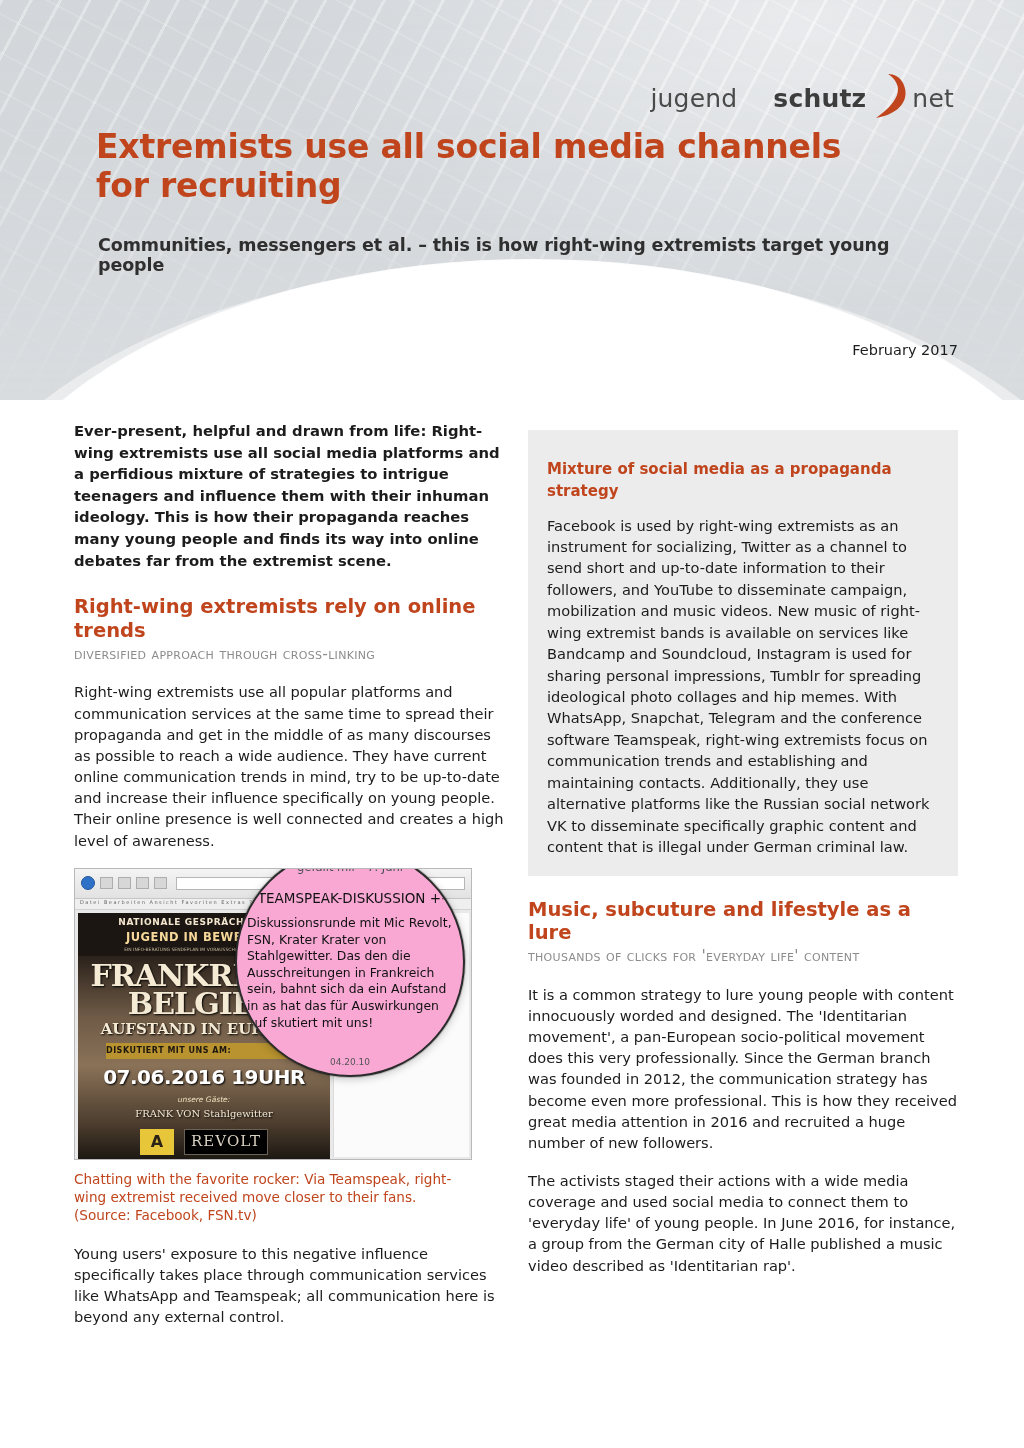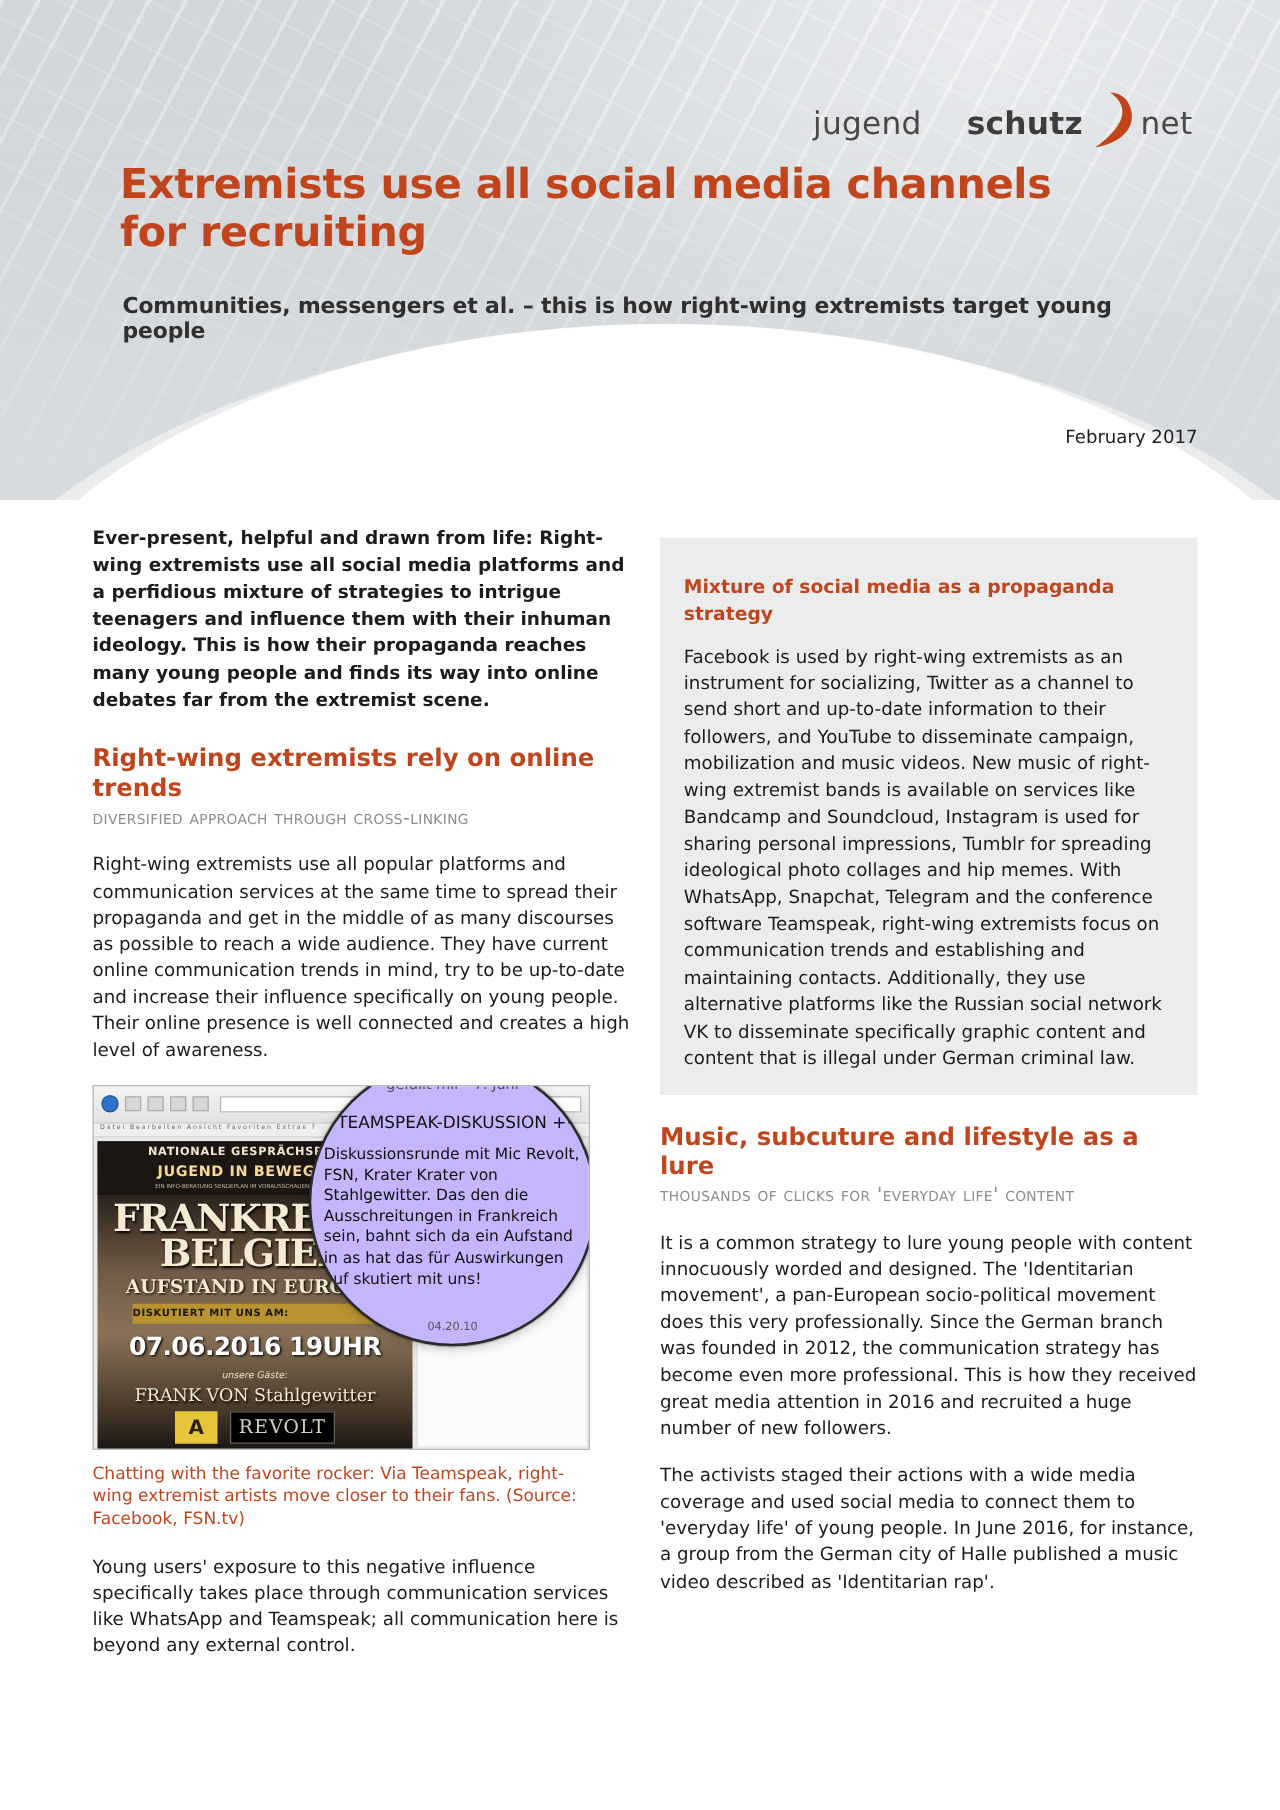--- a/index.html
+++ b/index.html
@@ -250,21 +250,21 @@
   .poster-guests {
     text-align: center;
     font-size: 7.5px;
     color: #f0e0bd;
     margin-top: 3px;
     font-style: italic;
   }
   .poster-band2 {
     text-align: center;
     font-family: "DejaVu Serif", serif;
-    font-size: 14px;
+    font-size: 10px;
     color: #f2e7d1;
     margin-top: 1px;
     text-shadow: 1px 1px 2px #000;
   }
   .poster-logos {
     position: absolute;
     bottom: 4px; left: 0; right: 0;
     display: flex; align-items: center; justify-content: center; gap: 10px;
   }
   .poster-logo-y {
@@ -289,25 +289,25 @@
   }
   .fb-line { height: 4px; background: #e4e4e4; margin-bottom: 4px; border-radius: 1px;}
   .fb-comment { display: flex; gap: 3px; margin-top: 6px; }
   .fb-av { width: 14px; height: 14px; background: #c9ccd1; flex: 0 0 14px; }
   .fb-ctext { font-size: 5.5px; line-height: 1.35; color: #333; }
   .fb-ctext b { color: #365899; }
   .fb-time { color: #90949c; font-size: 5px; }
 
   .magnifier {
     position: absolute;
-    left: 172px; top: -22px;
+    left: 160px; top: -22px;
     width: 230px; height: 230px;
     border-radius: 50%;
     border: 2px solid #2a2a2a;
-    background: #c4b5fd;
+    background: #f9a8d4;
     overflow: hidden;
     box-shadow: 0 0 0 1px rgba(0,0,0,.18), 0 2px 9px rgba(0,0,0,.22);
   }
   .mag-inner {
     position: absolute;
     inset: 0;
     padding: 10px 8px;
     color: #111;
   }
   .mag-top {
@@ -429,21 +429,21 @@
     <div class="magnifier">
       <div class="mag-inner">
         <div class="mag-top">gefällt mir · 7. Juni</div>
         <div class="mag-head">: TEAMSPEAK-DISKUSSION +++</div>
         <div class="mag-body">Diskussionsrunde mit Mic Revolt, FSN, Krater Krater von Stahlgewitter. Das den die Ausschreitungen in Frankreich sein, bahnt sich da ein Aufstand in as hat das für Auswirkungen auf skutiert mit uns!</div>
         <div class="mag-bottom">04.20.10</div>
       </div>
     </div>
   </div>
 
-  <p class="caption">Chatting with the favorite rocker: Via Teamspeak, right-wing extremist artists move closer to their fans. (Source: Facebook, FSN.tv)</p>
+  <p class="caption">Chatting with the favorite rocker: Via Teamspeak, right-wing extremist received move closer to their fans. (Source: Facebook, FSN.tv)</p>
 
   <p>Young users' exposure to this negative influence specifically takes place through communication services like WhatsApp and Teamspeak; all communication here is beyond any external control.</p>
 </div>
 
 <div class="col col-right">
 
   <div class="greybox">
     <h3>Mixture of social media as a propaganda strategy</h3>
     <p>Facebook is used by right-wing extremists as an instrument for socializing, Twitter as a channel to send short and up-to-date information to their followers, and YouTube to disseminate campaign, mobilization and music videos. New music of right-wing extremist bands is available on services like Bandcamp and Soundcloud, Instagram is used for sharing personal impressions, Tumblr for spreading ideological photo collages and hip memes. With WhatsApp, Snapchat, Telegram and the conference software Teamspeak, right-wing extremists focus on communication trends and establishing and maintaining contacts. Additionally, they use alternative platforms like the Russian social network VK to disseminate specifically graphic content and content that is illegal under German criminal law.</p>
   </div>

